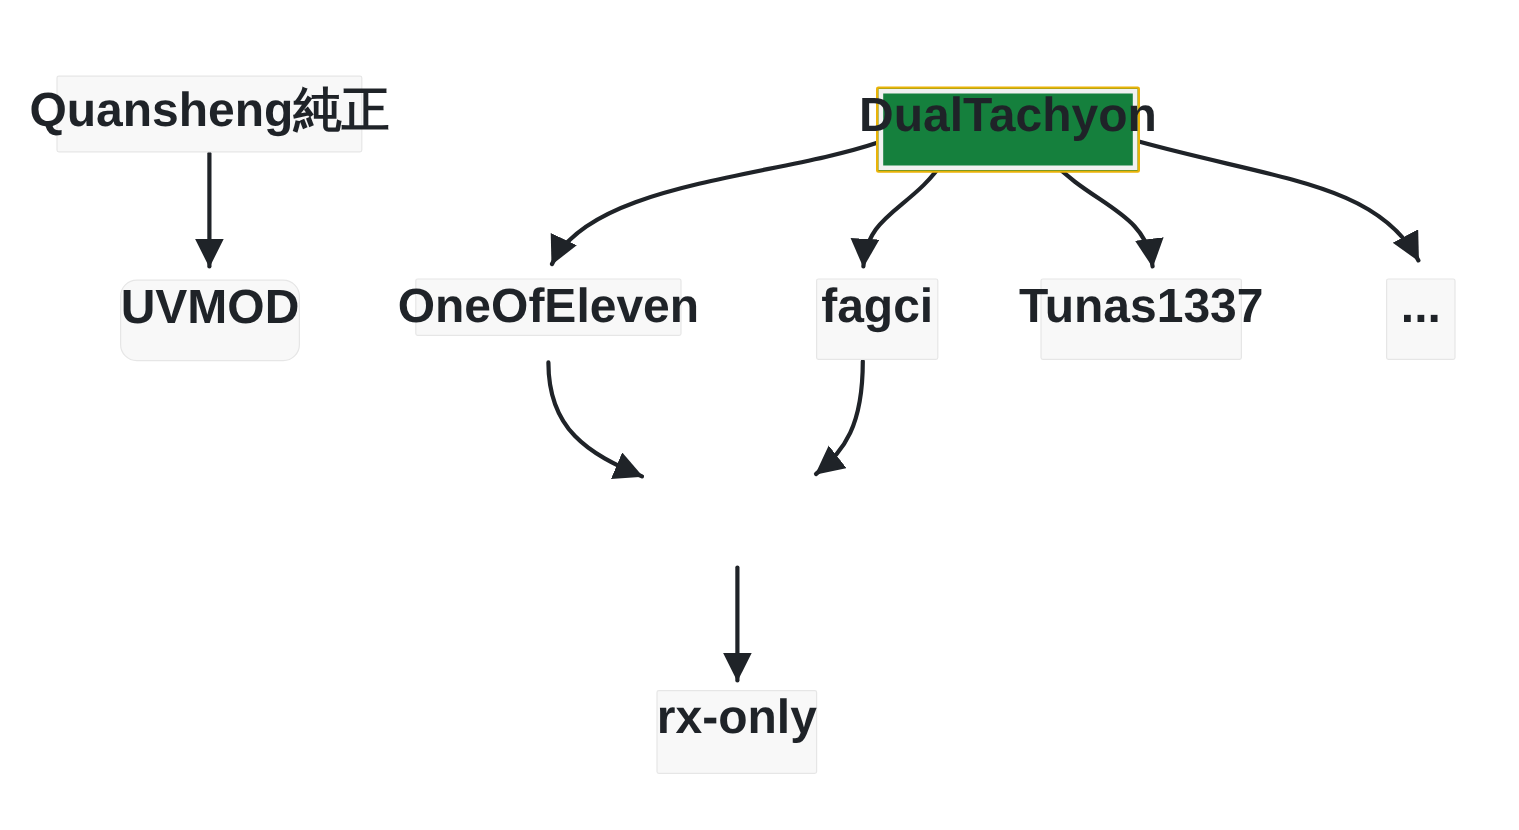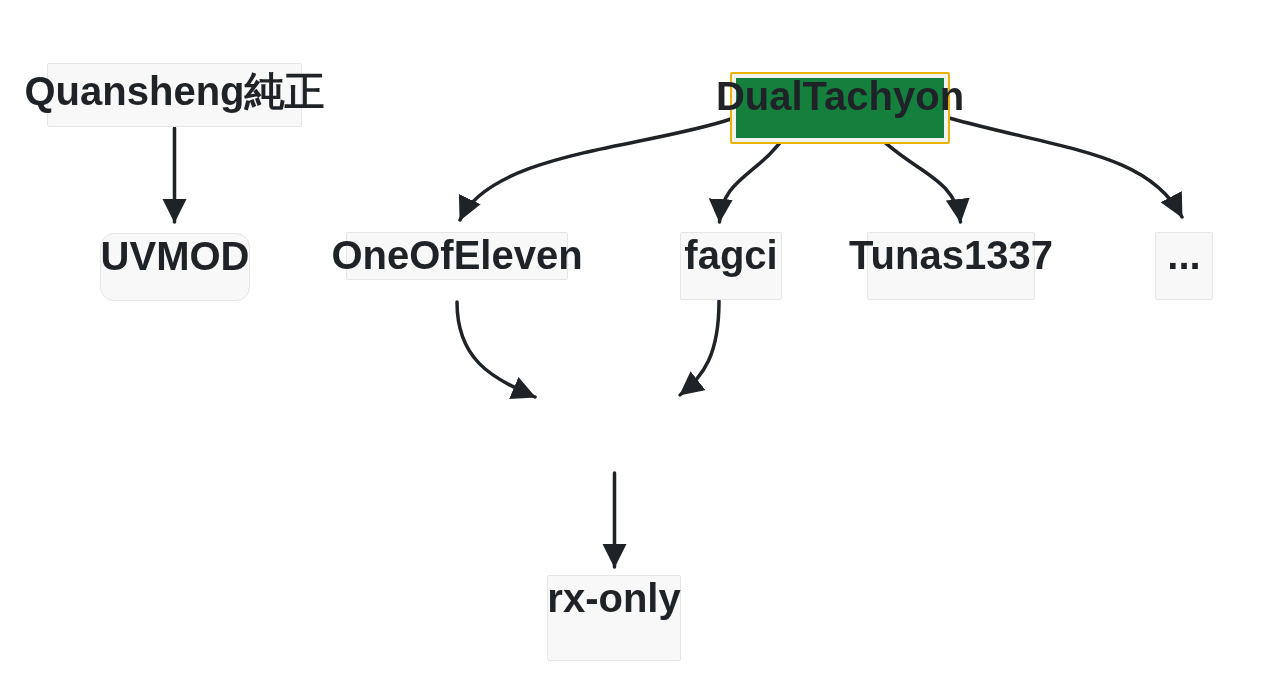--- a/index.html
+++ b/index.html
@@ -48,21 +48,21 @@
   }
   
   #n-quansheng   { left:  47px; top:  63px; width: 255px; height: 64px; }
   #n-dualtachyon { left: 730px; top:  60px; width: 220px; height: 72px; }
   #n-uvmod       { left: 100px; top: 233px; width: 150px; height: 68px; border-radius: 14px; }
   #n-oneofeleven { left: 346px; top: 232px; width: 222px; height: 48px; }
   #n-fagci       { left: 668px; top: 232px; width: 102px; height: 68px; margin-left: 12px; }
   #n-tunas1337   { left: 867px; top: 232px; width: 168px; height: 68px; }
   #n-ellipsis    { left:1155px; top: 232px; width:  58px; height: 68px; }
   #n-egzumer     { left: 536px; top: 404px; width: 158px; height: 68px; }
-  #n-rxonly      { left: 547px; top: 575px; width: 134px; height: 86px; }
+  #n-rxonly      { left: 547px; top: 575px; width: 134px; height: 70px; }
 </style>
 </head>
 <body>
 
 <div class="canvas">
 
   <svg class="edge-layer" viewBox="0 0 1266 692" xmlns="http://www.w3.org/2000/svg">
     <defs>
       <marker id="arrowhead" markerUnits="userSpaceOnUse" markerWidth="26" markerHeight="26" refX="23" refY="12" orient="auto">
         <path d="M0,0 L24,12 L0,24 Z" fill="#1f2328"></path>

